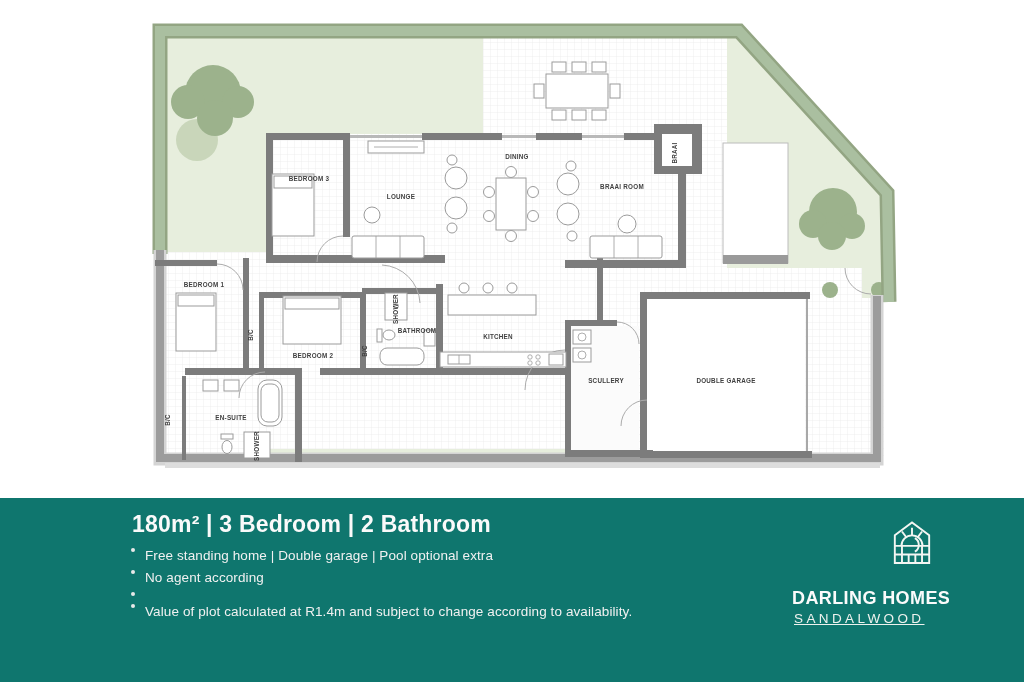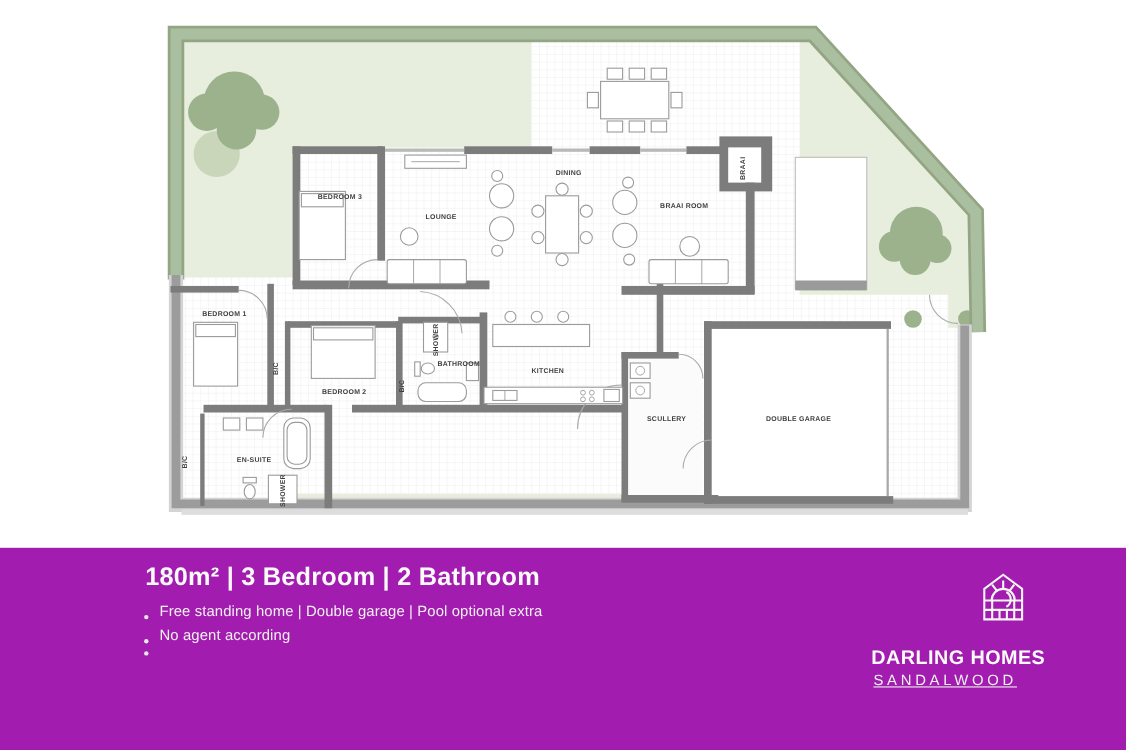--- a/index.html
+++ b/index.html
@@ -1,24 +1,24 @@
 <!DOCTYPE html>
 <html><head>
 <meta charset="utf-8">
 <style>
   html,body{margin:0;padding:0;}
   body{width:1024px;height:682px;font-family:"Liberation Sans",sans-serif;background:#ffffff;overflow:hidden;}
   .page{position:relative;width:1024px;height:682px;background:#ffffff;}
   .plan-area{position:absolute;left:0;top:0;width:1024px;height:498px;background:#ffffff;}
   .plan-area svg{display:block;}
 
-  .banner{position:absolute;left:0;top:498px;width:1024px;height:184px;background:#a21caf;color:#f5f5f5;}
+  .banner{position:absolute;left:0;top:498px;width:1024px;height:184px;background:#0f766e;color:#f5f5f5;}
   .title{position:absolute;left:132px;top:13px;font-size:23px;font-weight:bold;color:#fafafa;letter-spacing:.2px;white-space:nowrap;}
   .feature-list{position:absolute;left:131px;top:50px;margin:0;padding:0;list-style:none;}
-  .feature-list li{display:flex;align-items:flex-end;font-size:13.5px;color:#f1f1f1;margin-bottom:7.2px;white-space:nowrap;letter-spacing:.1px;}
+  .feature-list li{display:flex;align-items:flex-start;font-size:13.5px;color:#f1f1f1;margin-bottom:7.2px;white-space:nowrap;letter-spacing:.1px;}
   .dot{width:4px;height:4px;border-radius:50%;background:#e9e9e9;margin-right:10px;flex:0 0 auto;}
   .brand-block{position:absolute;left:0;top:0;width:1024px;height:184px;pointer-events:none;margin-left:28px;}
   .logo-icon{position:absolute;left:863px;top:21px;}
   .brand-name{position:absolute;left:764px;top:90px;font-size:18px;font-weight:bold;color:#fbfbfb;letter-spacing:.4px;white-space:nowrap;}
   .brand-sub{position:absolute;left:766px;top:113px;font-size:13.5px;font-weight:normal;color:#eef2ee;letter-spacing:3.4px;white-space:nowrap;text-decoration:underline;}
 
   
   .wall{fill:#7c7c7c;}
   .glass{fill:#b9b9b9;}
   .furn{fill:#ffffff;stroke:#9b9b9b;stroke-width:1;}
@@ -270,20 +270,24 @@
         <span class="dot"></span>
         <span>Free standing home | Double garage | Pool optional extra</span>
       </li>
       <li>
         <span class="dot"></span>
         <span>No agent according</span>
       </li>
       <li>
         <span class="dot"></span>
       </li>
+      <li>
+        <span class="dot"></span>
+        <span>Value of plot calculated at R1.4m and subject to change according to availability.</span>
+      </li>
     </ul>
 
     <div class="brand-block">
       <svg class="logo-icon" width="42" height="47" viewBox="0 0 44 49">
         <g fill="none" stroke="#f4f6f3" stroke-width="2">
           <path d="M4,17 L22,3.5 L40,17 V46 H4 Z"></path>
           <path d="M11,28 A11,11 0 0 1 33,28"></path>
           <path d="M22,17 V9"></path>
           <path d="M16,19 L11.5,13"></path>
           <path d="M28,19 L32.5,13"></path>

